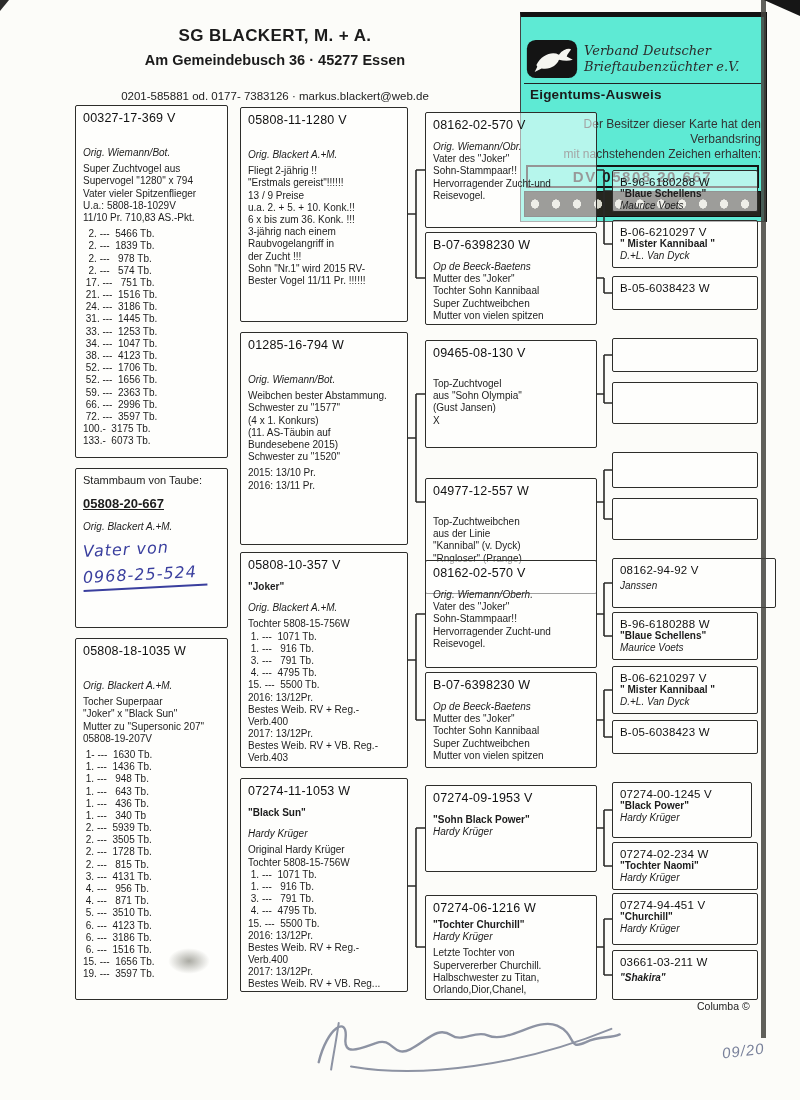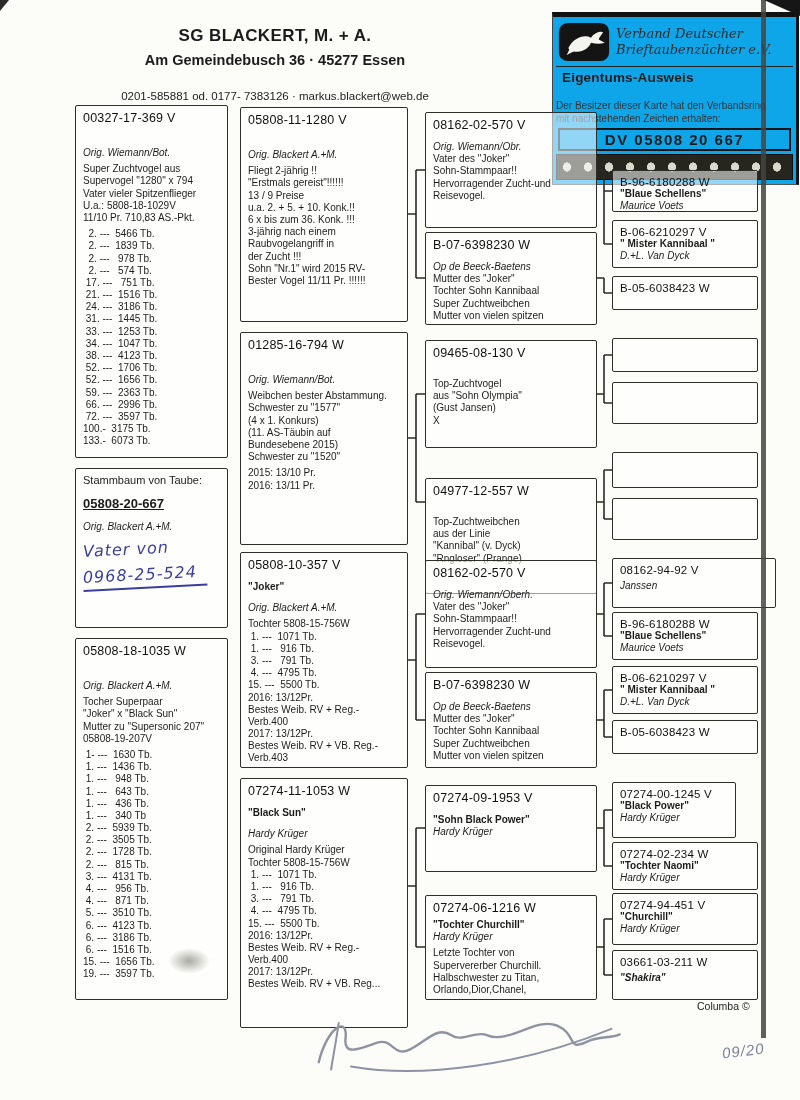--- a/index.html
+++ b/index.html
@@ -6,27 +6,27 @@
   .page{position:relative;width:800px;height:1100px;background:#fcfcf9;overflow:hidden;
         font-family:"Liberation Sans",sans-serif;color:#1b1b1b;}
 
   
   .hdr{position:absolute;left:55px;top:26px;width:440px;text-align:center;}
   .hname{font-size:17px;font-weight:700;letter-spacing:.4px;}
   .haddr{font-size:14.5px;font-weight:700;margin-top:6px;}
   .hcontact{font-size:11.5px;margin-top:22px;color:#222;}
 
   
-  .card{position:absolute;left:552px;top:12px;width:247px;background:#0ea5e9;
+  .card{position:absolute;left:520px;top:12px;width:247px;background:#5eead4;
         border-top:5px solid #121212;border-right:3px solid #121212;
-        border-left:1px solid #444;border-bottom:1px solid #555;padding:3px 3px 4px 3px;box-sizing:border-box;}
+        border-left:1px solid #444;border-bottom:1px solid #555;padding:20px 3px 4px 3px;box-sizing:border-box;}
   .card .row{display:flex;align-items:center;gap:6px;border-bottom:1.5px solid #222;padding:2px 2px 4px 2px;}
   .assoc{font-family:"DejaVu Serif",serif;font-style:italic;font-size:13px;line-height:1.25;color:#2c2c2c;}
   .ctitle{font-size:13.5px;font-weight:700;margin:3px 0 15px 6px;letter-spacing:.2px;}
-  .cnote{font-size:10px;text-align:left;color:#333;line-height:1.25;}
+  .cnote{font-size:12px;text-align:right;color:#333;line-height:1.25;}
   .cring{font-size:15px;font-weight:700;text-align:center;letter-spacing:1.5px;
          border:2px solid #141414;margin:3px 2px 0 2px;padding:1px 0;}
   .bstrip{height:24px;margin-top:3px;border:1px solid #111;background-color:#26261f;
           background-image:radial-gradient(ellipse 7px 8px at 10px 12px,#d9d9cd 55%,rgba(0,0,0,0) 60%);
           background-size:21px 24px;background-repeat:repeat-x;}
 
   
   .pbox{position:absolute;border:1.6px solid #2d2d2a;background:rgba(255,255,255,.55);
         padding:5px 7px;box-sizing:border-box;overflow:hidden;border-radius:2px;z-index:2;}
   .ring{font-size:12.5px;color:#101010;letter-spacing:.2px;white-space:pre;}
@@ -211,21 +211,21 @@
         <div class="ln"> 4. ---  4795 Tb.</div>
         <div class="ln">15. ---  5500 Tb.</div>
         <div class="ln">2016: 13/12Pr.</div>
         <div class="ln">Bestes Weib. RV + Reg.-</div>
         <div class="ln">Verb.400</div>
         <div class="ln">2017: 13/12Pr.</div>
         <div class="ln">Bestes Weib. RV + VB. Reg.-</div>
         <div class="ln">Verb.403</div>
       </div>
   </div>
-  <div class="pbox" style="left:240px;top:778px;width:168px;height:250px">
+  <div class="pbox" style="left:240px;top:778px;width:168px;height:214px">
     <div class="ring">07274-11-1053 W</div>
     <div>
         <div class="ln b sp2">"Black Sun"</div>
         <div class="ln i sp2">Hardy Krüger</div>
         <div class="ln sp">Original Hardy Krüger</div>
         <div class="ln">Tochter 5808-15-756W</div>
         <div class="ln"> 1. ---  1071 Tb.</div>
         <div class="ln"> 1. ---   916 Tb.</div>
         <div class="ln"> 3. ---   791 Tb.</div>
         <div class="ln"> 4. ---  4795 Tb.</div>
@@ -362,21 +362,21 @@
     <div class="ring">B-06-6210297 V</div>
     <div>
         <div class="ln b">" Mister Kannibaal "</div>
         <div class="ln i">D.+L. Van Dyck</div>
       </div>
   </div>
   <div class="pbox small" style="left:612px;top:720px;width:146px;height:34px">
     <div class="ring">B-05-6038423 W</div>
     <div></div>
   </div>
-  <div class="pbox small" style="left:612px;top:782px;width:124px;height:56px">
+  <div class="pbox small" style="left:612px;top:782px;width:140px;height:56px">
     <div class="ring">07274-00-1245 V</div>
     <div>
         <div class="ln b">"Black Power"</div>
         <div class="ln i">Hardy Krüger</div>
       </div>
   </div>
   <div class="pbox small" style="left:612px;top:842px;width:146px;height:48px">
     <div class="ring">07274-02-234 W</div>
     <div>
         <div class="ln b">"Tochter Naomi"</div>

